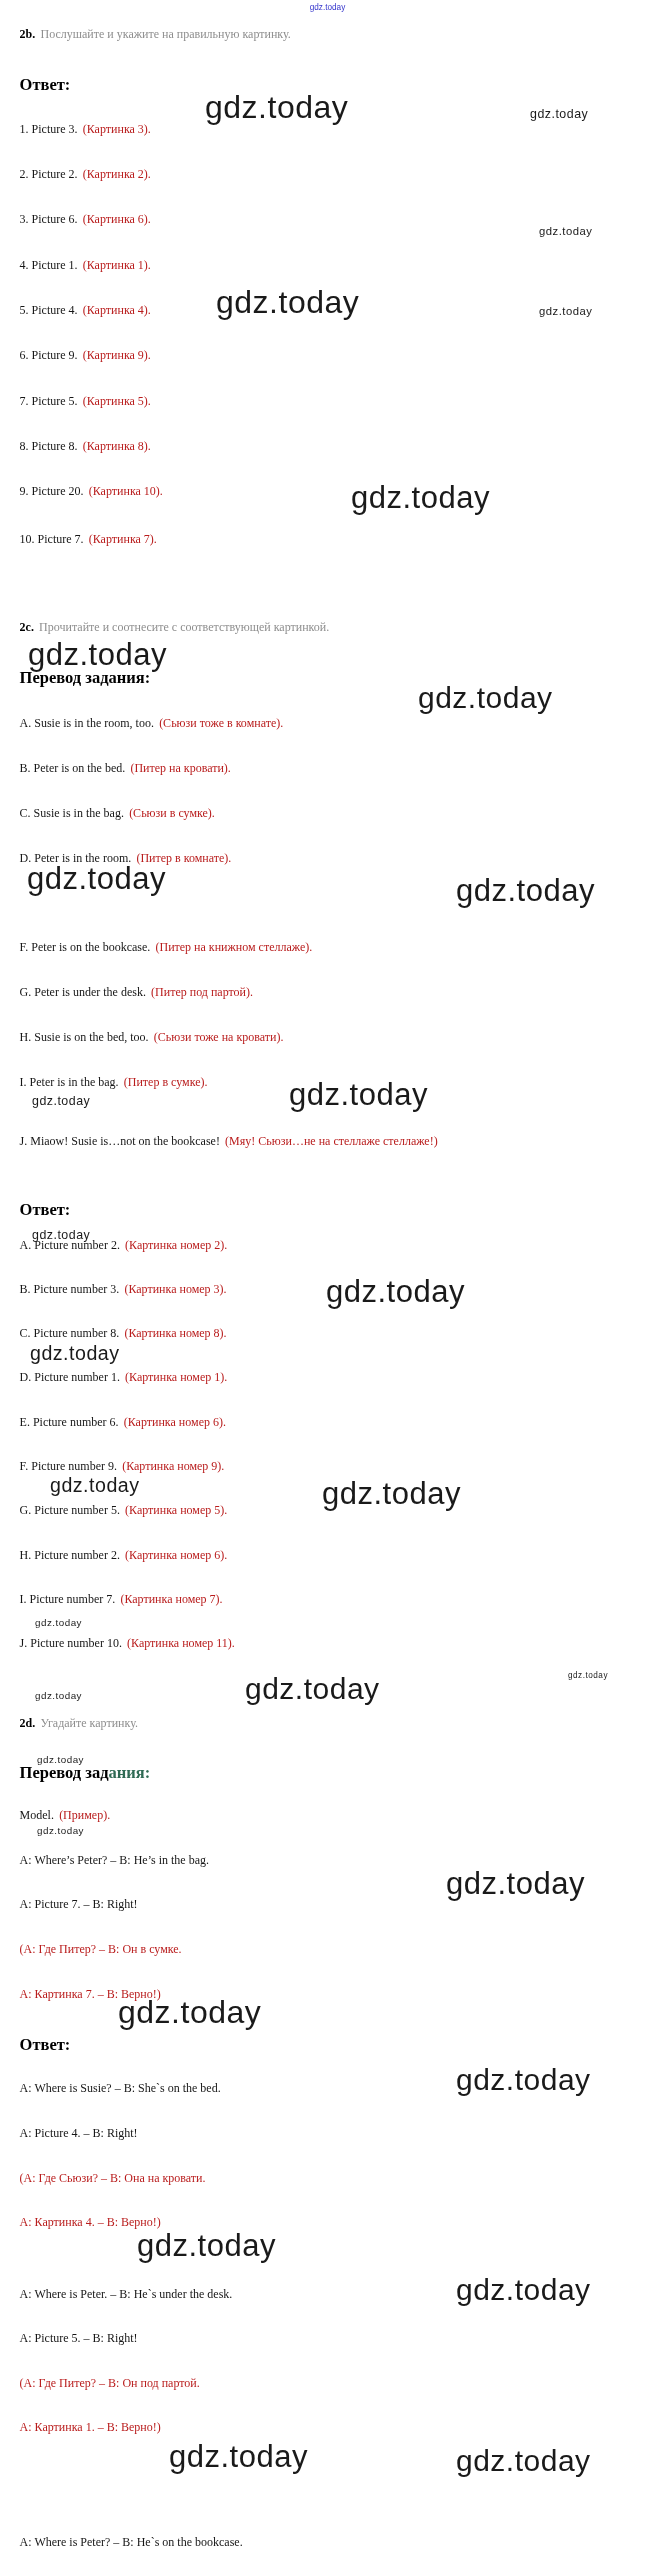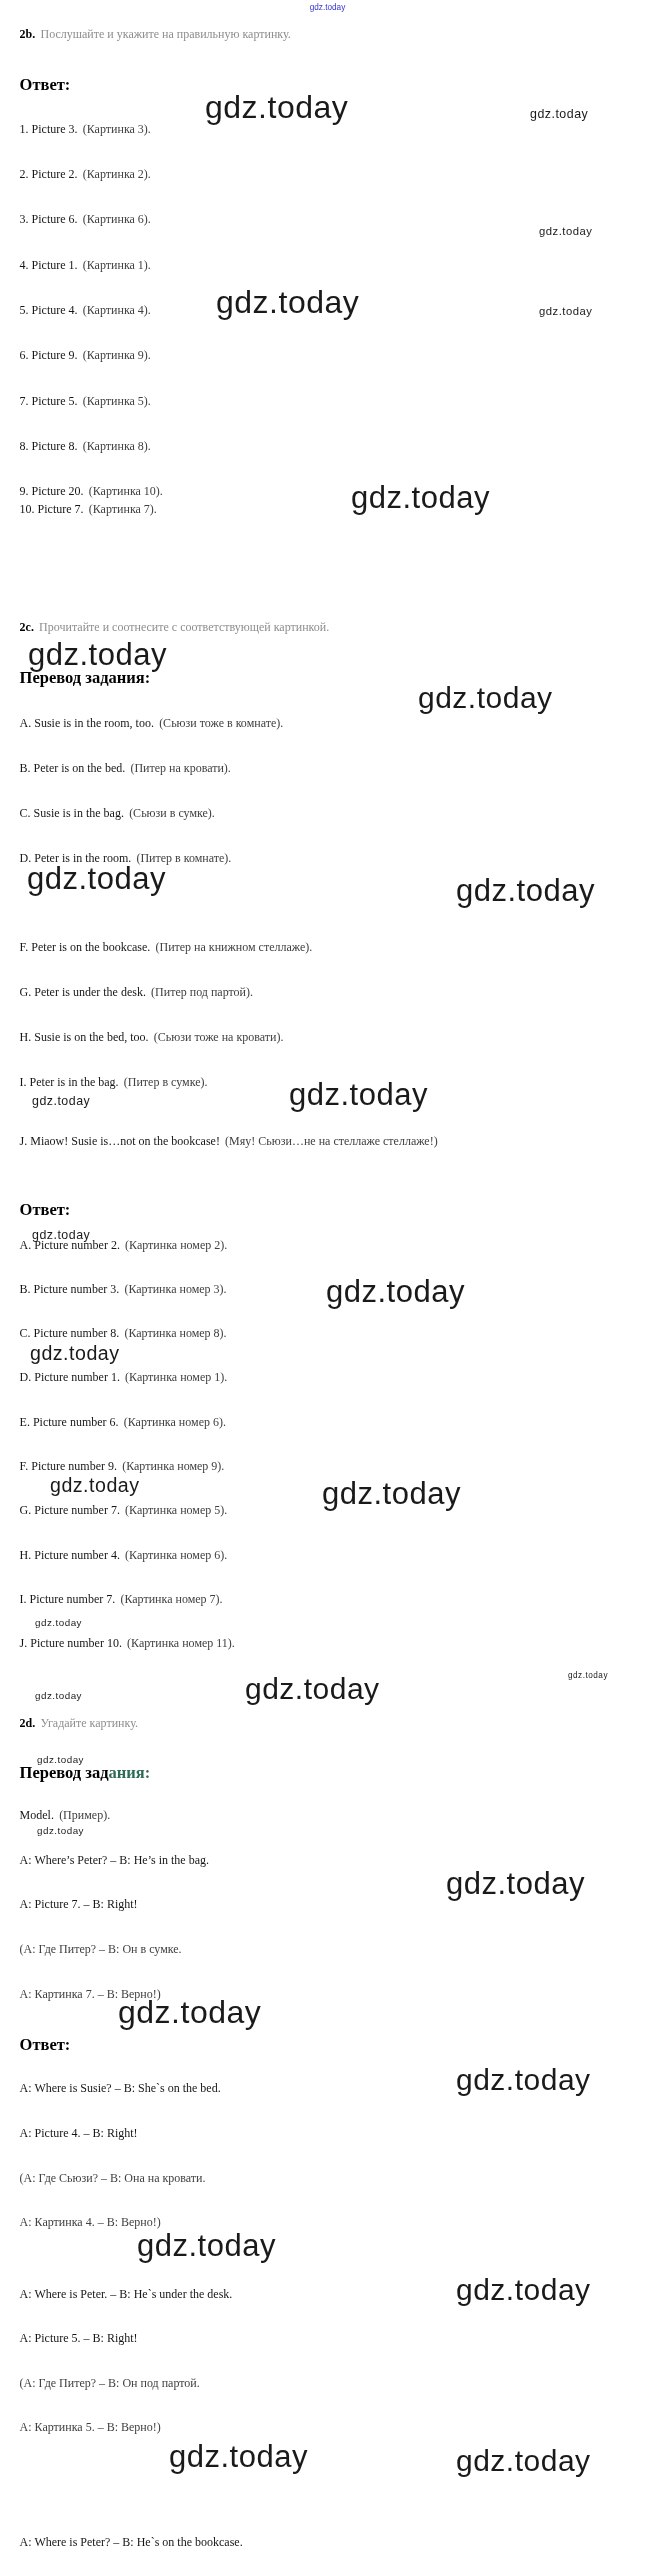--- a/index.html
+++ b/index.html
@@ -6,21 +6,21 @@
   .page{position:relative;width:655px;height:3369px;background:#ffffff;overflow:hidden;
         font-family:"Liberation Serif",serif;}
   .toplink{position:absolute;top:3.1px;left:0;width:100%;text-align:center;
            font-family:"Liberation Sans",sans-serif;font-size:8.2px;color:#3535cc;cursor:pointer;}
   .line{position:absolute;left:19.6px;font-size:12px;color:#161616;white-space:nowrap;line-height:1.2;}
   .wrap{white-space:normal;line-height:45px;}
   .head{position:absolute;left:19.6px;font-size:16.5px;font-weight:bold;color:#000;white-space:nowrap;}
   .num{font-weight:bold;color:#000;margin-right:5.2px;}
   .task{color:#8e8e8e;}
   .en{color:#161616;margin-right:5.2px;}
-  .ru{color:#404040;}
+  .ru{color:#b91c1c;}
   .green{color:#2f6a54;}
   .wm{position:absolute;font-family:"Liberation Sans",sans-serif;color:#1a1a1a;
       white-space:nowrap;letter-spacing:0.5px;line-height:1;}
 </style>
 </head>
 <body>
 
 <div class="page">
 
   <div class="toplink">gdz.today</div>
@@ -32,21 +32,21 @@
 
   <div class="line" style="top:122px"><span class="en">1. Picture 3.</span><span class="ru">(Картинка 3).</span></div>
   <div class="line" style="top:167px"><span class="en">2. Picture 2.</span><span class="ru">(Картинка 2).</span></div>
   <div class="line" style="top:212px"><span class="en">3. Picture 6.</span><span class="ru">(Картинка 6).</span></div>
   <div class="line" style="top:258px"><span class="en">4. Picture 1.</span><span class="ru">(Картинка 1).</span></div>
   <div class="line" style="top:303px"><span class="en">5. Picture 4.</span><span class="ru">(Картинка 4).</span></div>
   <div class="line" style="top:348px"><span class="en">6. Picture 9.</span><span class="ru">(Картинка 9).</span></div>
   <div class="line" style="top:394px"><span class="en">7. Picture 5.</span><span class="ru">(Картинка 5).</span></div>
   <div class="line" style="top:439px"><span class="en">8. Picture 8.</span><span class="ru">(Картинка 8).</span></div>
   <div class="line" style="top:484px"><span class="en">9. Picture 20.</span><span class="ru">(Картинка 10).</span></div>
-  <div class="line" style="top:502px"><span class="en">10. Picture 7.</span><span class="ru">(Картинка 7).</span></div>
+  <div class="line" style="top:532px"><span class="en">10. Picture 7.</span><span class="ru">(Картинка 7).</span></div>
 
   <div class="line" style="top:620px">
     <span class="num">2c.</span><span class="task">Прочитайте и соотнесите с соответствующей картинкой.</span>
   </div>
   <div class="head" style="top:668px">Перевод задания:</div>
 
   <div class="line" style="top:716px"><span class="en">A. Susie is in the room, too.</span><span class="ru">(Сьюзи тоже в комнате).</span></div>
   <div class="line" style="top:761px"><span class="en">B. Peter is on the bed.</span><span class="ru">(Питер на кровати).</span></div>
   <div class="line" style="top:806px"><span class="en">C. Susie is in the bag.</span><span class="ru">(Сьюзи в сумке).</span></div>
   <div class="line" style="top:851px"><span class="en">D. Peter is in the room.</span><span class="ru">(Питер в комнате).</span></div>
@@ -57,22 +57,22 @@
   <div class="line wrap" style="top:1119px;width:582px"><span class="en">J. Miaow! Susie is…not on the bookcase!</span><span class="ru">(Мяу! Сьюзи…не на стеллаже стеллаже!)</span></div>
 
   <div class="head" style="top:1200px">Ответ:</div>
 
   <div class="line" style="top:1238px"><span class="en">A. Picture number 2.</span><span class="ru">(Картинка номер 2).</span></div>
   <div class="line" style="top:1282px"><span class="en">B. Picture number 3.</span><span class="ru">(Картинка номер 3).</span></div>
   <div class="line" style="top:1326px"><span class="en">C. Picture number 8.</span><span class="ru">(Картинка номер 8).</span></div>
   <div class="line" style="top:1370px"><span class="en">D. Picture number 1.</span><span class="ru">(Картинка номер 1).</span></div>
   <div class="line" style="top:1415px"><span class="en">E. Picture number 6.</span><span class="ru">(Картинка номер 6).</span></div>
   <div class="line" style="top:1459px"><span class="en">F. Picture number 9.</span><span class="ru">(Картинка номер 9).</span></div>
-  <div class="line" style="top:1503px"><span class="en">G. Picture number 7.</span><span class="ru">(Картинка номер 5).</span></div>
-  <div class="line" style="top:1548px"><span class="en">H. Picture number 4.</span><span class="ru">(Картинка номер 6).</span></div>
+  <div class="line" style="top:1503px"><span class="en">G. Picture number 5.</span><span class="ru">(Картинка номер 5).</span></div>
+  <div class="line" style="top:1548px"><span class="en">H. Picture number 2.</span><span class="ru">(Картинка номер 6).</span></div>
   <div class="line" style="top:1592px"><span class="en">I. Picture number 7.</span><span class="ru">(Картинка номер 7).</span></div>
   <div class="line" style="top:1636px"><span class="en">J. Picture number 10.</span><span class="ru">(Картинка номер 11).</span></div>
 
   <div class="line" style="top:1716px">
     <span class="num">2d.</span><span class="task">Угадайте картинку.</span>
   </div>
   <div class="head" style="top:1763px">
     <span>Перевод зад</span><span class="green">ания:</span>
   </div>
 
@@ -85,21 +85,21 @@
   <div class="head" style="top:2035px">Ответ:</div>
 
   <div class="line" style="top:2081px"><span class="en">A: Where is Susie? – B: She`s on the bed.</span></div>
   <div class="line" style="top:2126px"><span class="en">A: Picture 4. – B: Right!</span></div>
   <div class="line" style="top:2171px"><span class="ru">(А: Где Сьюзи? – В: Она на кровати.</span></div>
   <div class="line" style="top:2215px"><span class="ru">А: Картинка 4. – В: Верно!)</span></div>
 
   <div class="line" style="top:2287px"><span class="en">A: Where is Peter. – B: He`s under the desk.</span></div>
   <div class="line" style="top:2331px"><span class="en">A: Picture 5. – B: Right!</span></div>
   <div class="line" style="top:2376px"><span class="ru">(А: Где Питер? – В: Он под партой.</span></div>
-  <div class="line" style="top:2420px"><span class="ru">А: Картинка 5. – В: Верно!)</span></div>
+  <div class="line" style="top:2420px"><span class="ru">А: Картинка 1. – В: Верно!)</span></div>
 
   <div class="line" style="top:2535px"><span class="en">A: Where is Peter? – B: He`s on the bookcase.</span></div>
 
   <div class="wm" style="left:205px;top:91px;font-size:32px">gdz.today</div>
   <div class="wm" style="left:530px;top:108px;font-size:12.4px">gdz.today</div>
   <div class="wm" style="left:539px;top:226px;font-size:11.3px">gdz.today</div>
   <div class="wm" style="left:216px;top:286px;font-size:32px">gdz.today</div>
   <div class="wm" style="left:539px;top:306px;font-size:11.3px">gdz.today</div>
   <div class="wm" style="left:351px;top:482px;font-size:31px">gdz.today</div>
   <div class="wm" style="left:28px;top:639px;font-size:31px">gdz.today</div>

